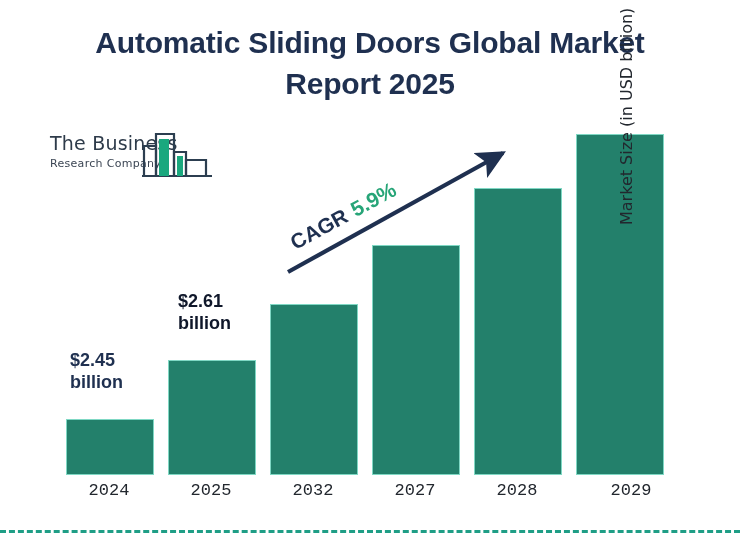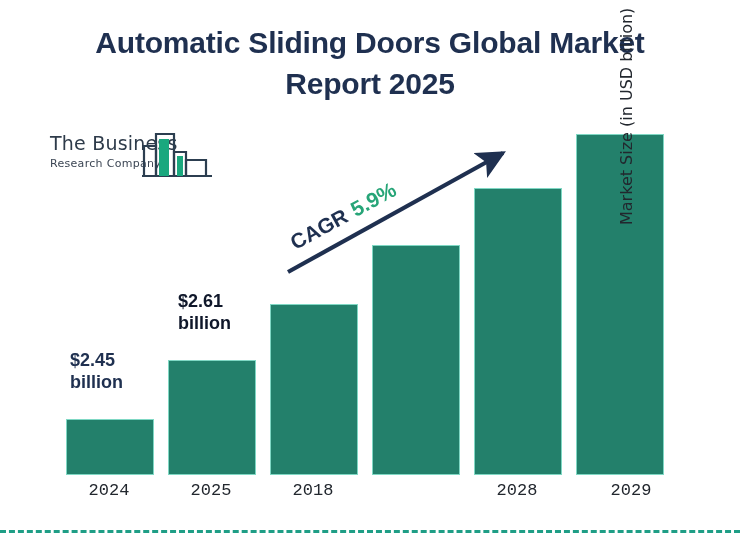--- a/index.html
+++ b/index.html
@@ -127,21 +127,22 @@
 
     <div class="bar" style="left:66px;  top:419px; width:86px; height:54px;"></div>
     <div class="bar" style="left:168px; top:360px; width:86px; height:113px;"></div>
     <div class="bar" style="left:270px; top:304px; width:86px; height:169px;"></div>
     <div class="bar" style="left:372px; top:245px; width:86px; height:228px;"></div>
     <div class="bar" style="left:474px; top:188px; width:86px; height:285px;"></div>
     <div class="bar" style="left:576px; top:134px; width:86px; height:339px;"></div>
 
     <div class="xtick" style="left:66px;  width:86px;">2024</div>
     <div class="xtick" style="left:168px; width:86px;">2025</div>
-    <div class="xtick" style="left:270px; width:86px;">2018</div>
+    <div class="xtick" style="left:270px; width:86px;">2032</div>
+    <div class="xtick" style="left:372px; width:86px;">2027</div>
     <div class="xtick" style="left:474px; width:86px;">2028</div>
     <div class="xtick" style="left:588px; width:86px;">2029</div>
 
     <div class="vlabel" style="left:70px; top:350px;">
       <div>$2.45</div>
       <div>billion</div>
     </div>
 
     <div class="vlabel green" style="left:178px; top:291px;">
       <div>$2.61</div>

